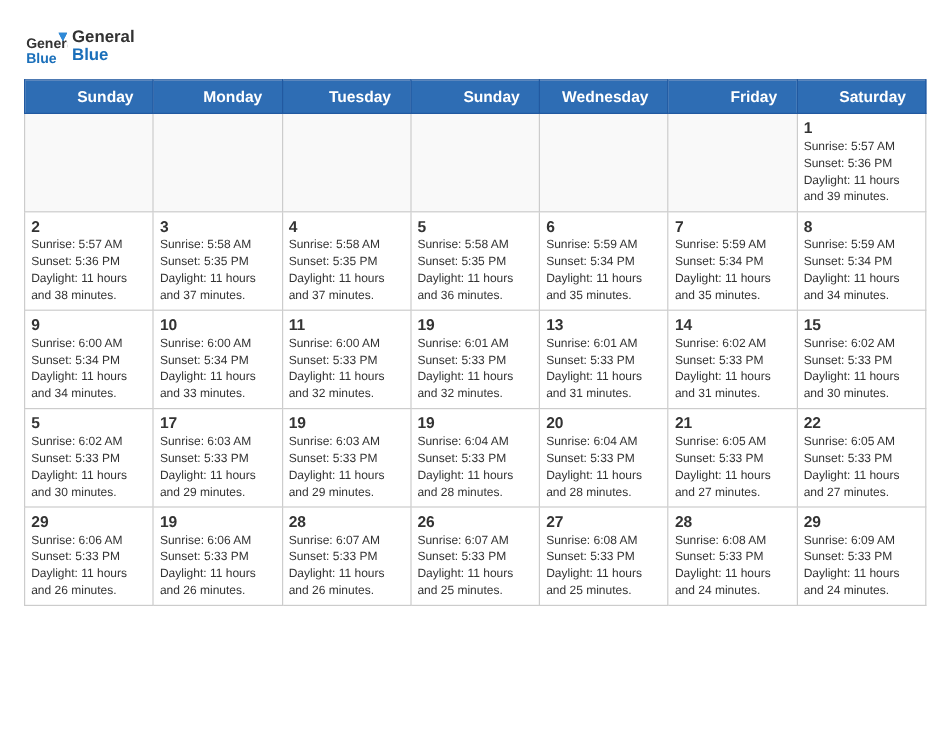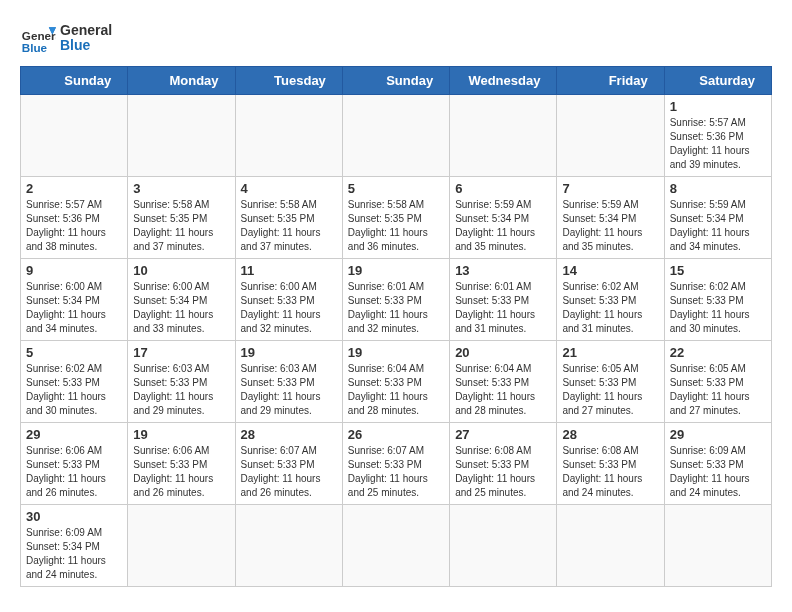--- a/index.html
+++ b/index.html
@@ -323,29 +323,14 @@
 and 24 minutes.</div>
         </td>
         <td>
           <div class="day-number">29</div>
           <div class="day-info">Sunrise: 6:09 AM
 Sunset: 5:33 PM
 Daylight: 11 hours
 and 24 minutes.</div>
         </td>
       </tr>
-      <tr>
-        <td>
-          <div class="day-number">30</div>
-          <div class="day-info">Sunrise: 6:09 AM
-Sunset: 5:34 PM
-Daylight: 11 hours
-and 24 minutes.</div>
-        </td>
-        <td class="empty"></td>
-        <td class="empty"></td>
-        <td class="empty"></td>
-        <td class="empty"></td>
-        <td class="empty"></td>
-        <td class="empty"></td>
-      </tr>
     </tbody>
 </table>
 
 </body></html>

